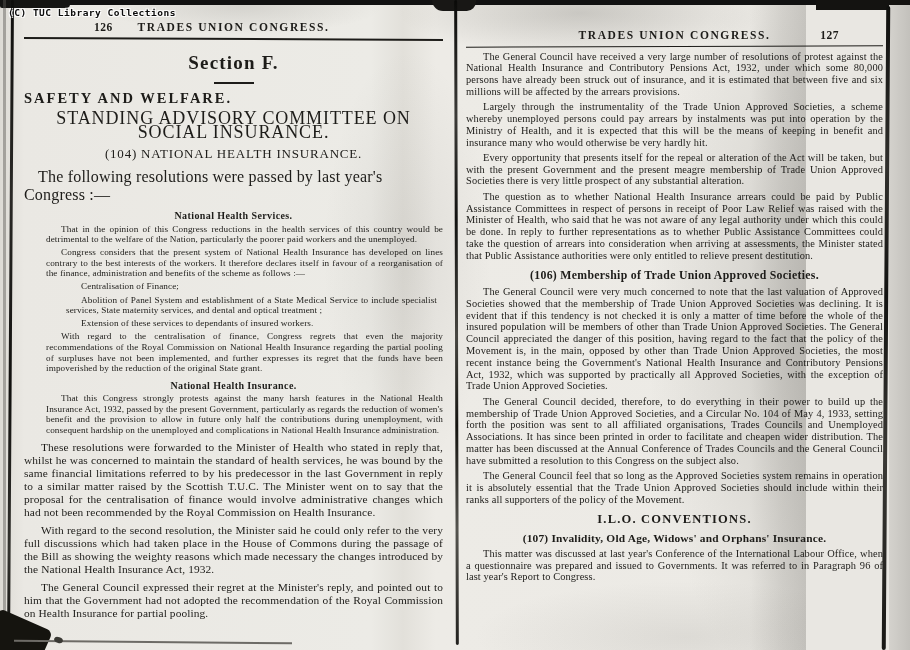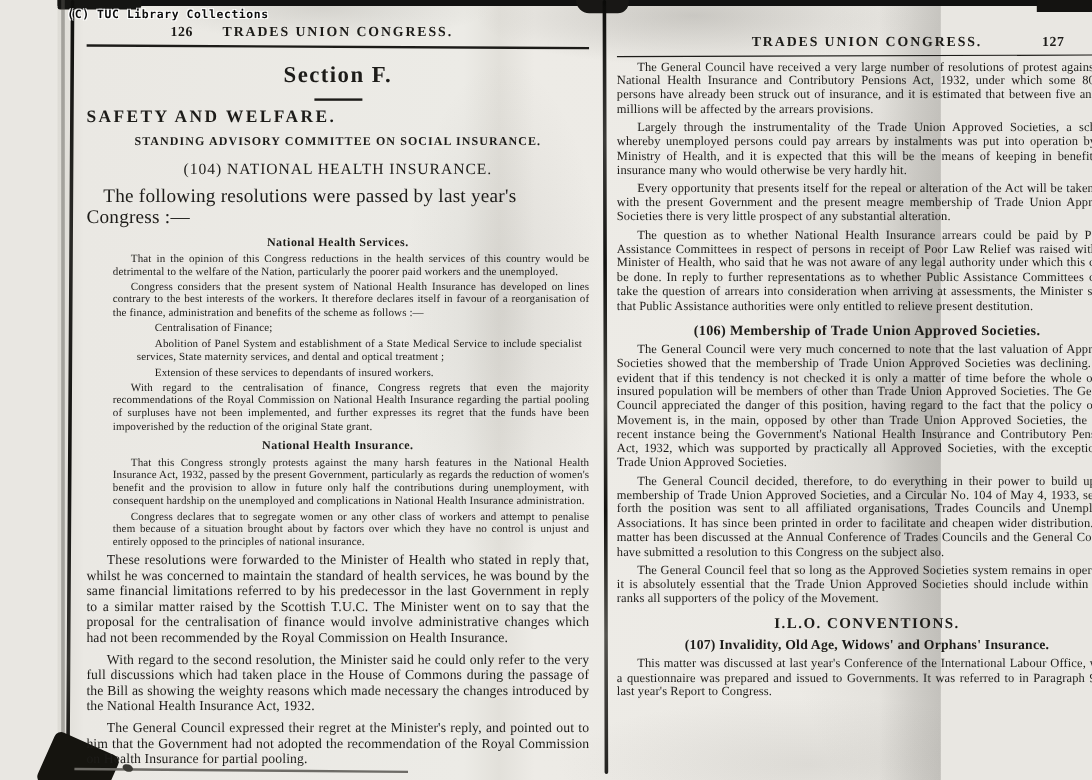--- a/index.html
+++ b/index.html
@@ -1,28 +1,28 @@
 <!DOCTYPE html>
 <html><head>
 <meta charset="utf-8">
 <style>
   html,body{margin:0;padding:0;}
   body{width:910px;height:650px;overflow:hidden;background:#e9e7e2;position:relative;
        font-family:"Liberation Serif", serif;}
 
   
-  .scan{position:absolute;inset:0;width:736px;height:650px;
+  .scan{position:absolute;inset:0;width:806px;height:650px;
     background:
       radial-gradient(ellipse 260px 60px at 72% 2%, rgba(110,108,102,.28), transparent 70%),
       radial-gradient(ellipse 200px 40px at 30% 1%, rgba(120,118,112,.20), transparent 70%),
       radial-gradient(ellipse 120px 300px at 50.5% 40%, rgba(90,88,84,.10), transparent 70%),
       radial-gradient(ellipse 300px 80px at 85% 98%, rgba(130,128,122,.15), transparent 70%),
       radial-gradient(ellipse 200px 500px at 99% 50%, rgba(140,138,132,.30), transparent 75%),
       linear-gradient(90deg,#dddbd5 0,#eae8e3 3%,#ecebe6 46%,#e2e0da 50%,#edebe6 54%,#eceae5 93%,#d6d4cf 97%,#c9c7c2 100%),
-      #e9e7e2; margin-left: 48px;}
+      #e9e7e2;}
 
   
   .artifact{position:absolute;}
   .top-strip{left:0;top:0;width:910px;height:5px;background:#111;}
   .top-blob-left{left:0;top:0;width:70px;height:8px;background:#151513;border-radius:0 0 4px 2px;}
   .top-blob-gutter{left:432px;top:0;width:44px;height:11px;background:#181715;border-radius:0 0 10px 12px;}
   .top-blob-right{left:816px;top:0;width:94px;height:10px;background:#141311;border-radius:0 0 6px 0;}
   .spine-left{left:9px;top:0;width:3px;height:650px;background:linear-gradient(#0e0e0c,#2a2926 30%,#11100e 60%,#34332f 85%,#0f0e0c);transform:rotate(.35deg);border-radius:2px;}
   .spine-left-soft{left:3px;top:0;width:3px;height:650px;background:rgba(90,88,84,.45);}
   .gutter-line{left:455px;top:0;width:2.5px;height:645px;
@@ -51,21 +51,21 @@
   .runhead{display:block;text-align:center;}
   .left .pagenum{position:absolute;left:70px;top:0;letter-spacing:.5px;}
   .right .pagenum{position:absolute;right:44px;top:0;letter-spacing:.5px;}
   .headrule{border-top:2px solid #1d1c19;margin-top:3px;}
   .left .headrule{transform:rotate(.3deg);}
   .right .headrule{border-top-width:1.5px;transform:rotate(-.2deg);}
 
   .section-f{text-align:center;font-weight:bold;font-size:19px;letter-spacing:1.2px;margin:12px 0 0;}
   .shortrule{width:40px;border-top:2.5px solid #1d1c19;margin:8px auto 4px;}
   .h-safety{text-align:left;font-weight:bold;font-size:14.5px;letter-spacing:2px;margin:6px 0 0;}
-  .h-standing{text-align:center;font-weight:bold;font-size:10px;letter-spacing:.9px;line-height:13.5px;margin:5px 0 0;padding:0 14px;}
+  .h-standing{text-align:center;font-weight:normal;font-size:18px;letter-spacing:.9px;line-height:13.5px;margin:5px 0 0;padding:0 14px;}
   .h-104{text-align:center;font-weight:normal;font-size:13px;letter-spacing:.8px;margin:7px 0 0;}
   .intro{font-size:16px;margin:6px 0 0;text-indent:14px;letter-spacing:.2px;}
   .subhead{text-align:center;font-weight:bold;font-size:10px;letter-spacing:.4px;margin:6px 0 0;}
 
   .sm{font-size:9.2px;line-height:10.6px;text-align:justify;margin:2.5px 0 0 22px;text-indent:15px;letter-spacing:.1px;}
   .sm.item{margin-left:42px;margin-right:6px;}
   .lg{font-size:11.4px;line-height:13px;text-align:justify;margin:5px 0 0;text-indent:17px;letter-spacing:.1px;}
 
   .h-105{font-weight:bold;font-size:12px;text-align:center;margin:9px 0 0;letter-spacing:.2px;}
   .bp{font-size:10.4px;line-height:11.8px;text-align:justify;margin:3.5px 0 0;text-indent:17px;letter-spacing:.1px;}
@@ -112,21 +112,20 @@
     <div class="subhead">National Health Services.</div>
     <p class="sm">That in the opinion of this Congress reductions in the health services of this country would be detrimental to the welfare of the Nation, particularly the poorer paid workers and the unemployed.</p>
     <p class="sm">Congress considers that the present system of National Health Insurance has developed on lines contrary to the best interests of the workers.  It therefore declares itself in favour of a reorganisation of the finance, administration and benefits of the scheme as follows :—</p>
     <p class="sm item">Centralisation of Finance;</p>
     <p class="sm item">Abolition of Panel System and establishment of a State Medical Service to include specialist services, State maternity services, and dental and optical treatment ;</p>
     <p class="sm item">Extension of these services to dependants of insured workers.</p>
     <p class="sm">With regard to the centralisation of finance, Congress regrets that even the majority recommendations of the Royal Commission on National Health Insurance regarding the partial pooling of surpluses have not been implemented, and further expresses its regret that the funds have been impoverished by the reduction of the original State grant.</p>
 
     <div class="subhead">National Health Insurance.</div>
     <p class="sm">That this Congress strongly protests against the many harsh features in the National Health Insurance Act, 1932, passed by the present Government, particularly as regards the reduction of women's benefit and the provision to allow in future only half the contributions during unemployment, with consequent hardship on the unemployed and complications in National Health Insurance administration.</p>
-    <p class="sm">Congress declares that to segregate women or any other class of workers and attempt to penalise them because of a situation brought about by factors over which they have no control is unjust and entirely opposed to the principles of national insurance.</p>
 
     <p class="lg">These resolutions were forwarded to the Minister of Health who stated in reply that, whilst he was concerned to maintain the standard of health services, he was bound by the same financial limitations referred to by his predecessor in the last Government in reply to a similar matter raised by the Scottish T.U.C.  The Minister went on to say that the proposal for the centralisation of finance would involve administrative changes which had not been recommended by the Royal Commission on Health Insurance.</p>
     <p class="lg">With regard to the second resolution, the Minister said he could only refer to the very full discussions which had taken place in the House of Commons during the passage of the Bill as showing the weighty reasons which made necessary the changes introduced by the National Health Insurance Act, 1932.</p>
     <p class="lg">The General Council expressed their regret at the Minister's reply, and pointed out to him that the Government had not adopted the recommendation of the Royal Commission on Health Insurance for partial pooling.</p>
   </div>
 
   <div class="page right">
     <div class="pagehead">
       <span class="runhead">TRADES UNION CONGRESS.</span>
       <span class="pagenum">127</span>

